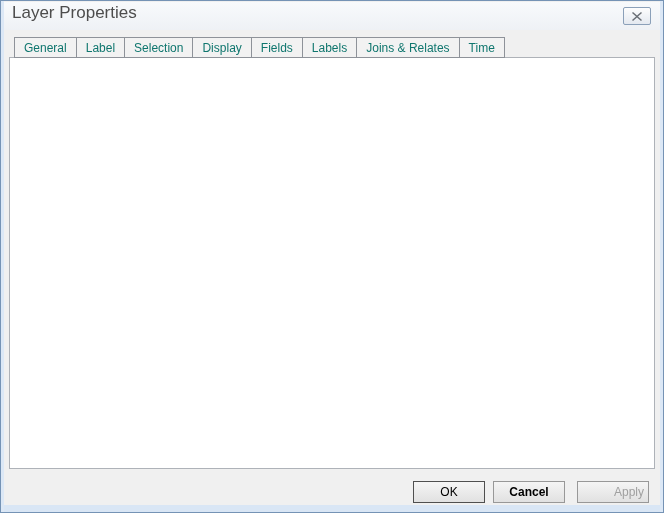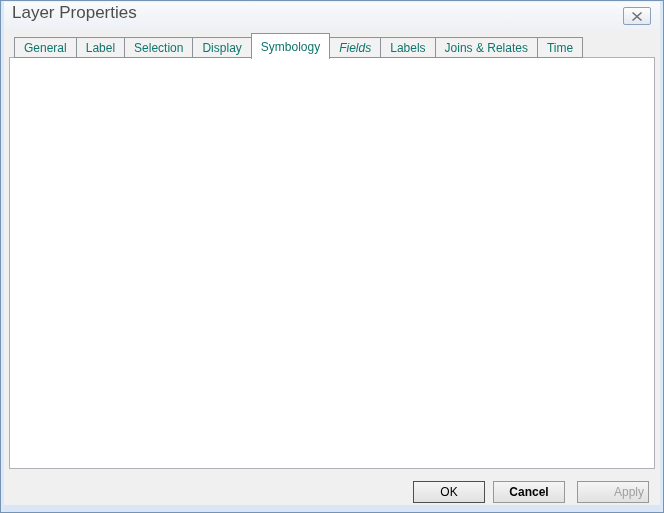--- a/index.html
+++ b/index.html
@@ -94,21 +94,20 @@
         <path d="M1,0 L5,3.4 L9,0 L10,1 L6,4.5 L10,8 L9,9 L5,5.6 L1,9 L0,8 L4,4.5 L0,1 Z" fill="#6a6f76"></path>
       </svg>
     </div>
   </div>
 
   <div class="tabstrip">
     <div class="tab">General</div>
     <div class="tab">Label</div>
     <div class="tab">Selection</div>
     <div class="tab">Display</div>
-    <div class="tab active">Symbology</div>
     <div class="tab">Fields</div>
     <div class="tab">Labels</div>
     <div class="tab">Joins &amp; Relates</div>
     <div class="tab">Time</div>
 
   </div>
 
   <div class="page"></div>
 
   <span class="lbl abs" style="left:10px; top:58px;">Show:</span>

